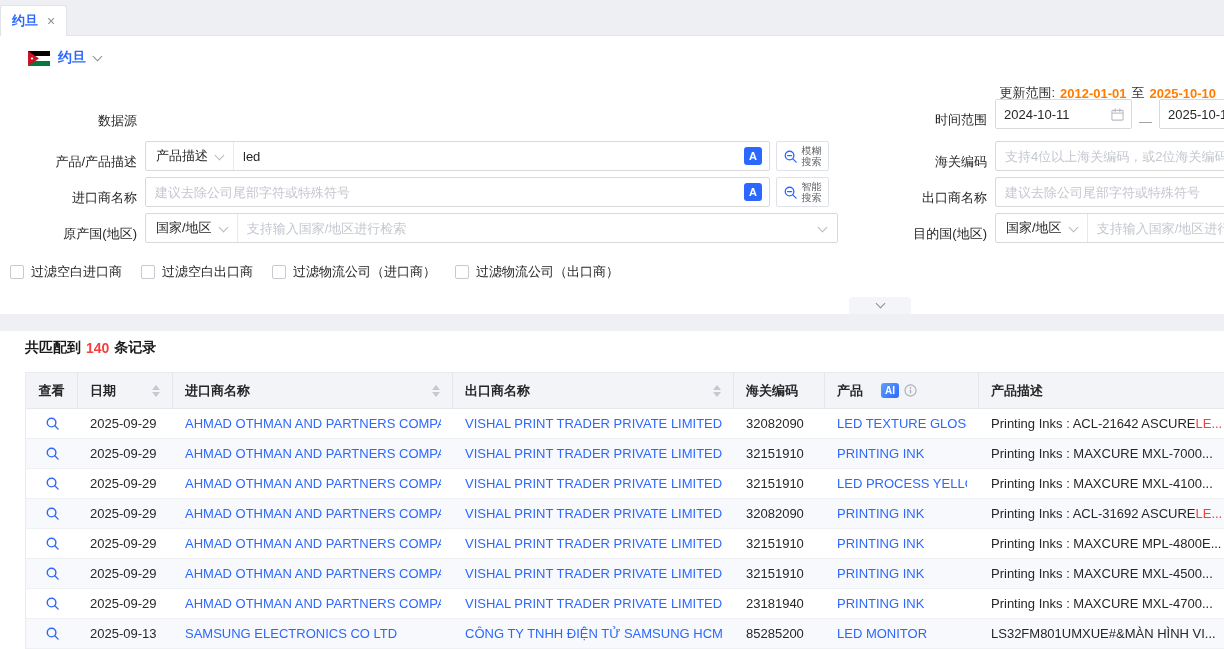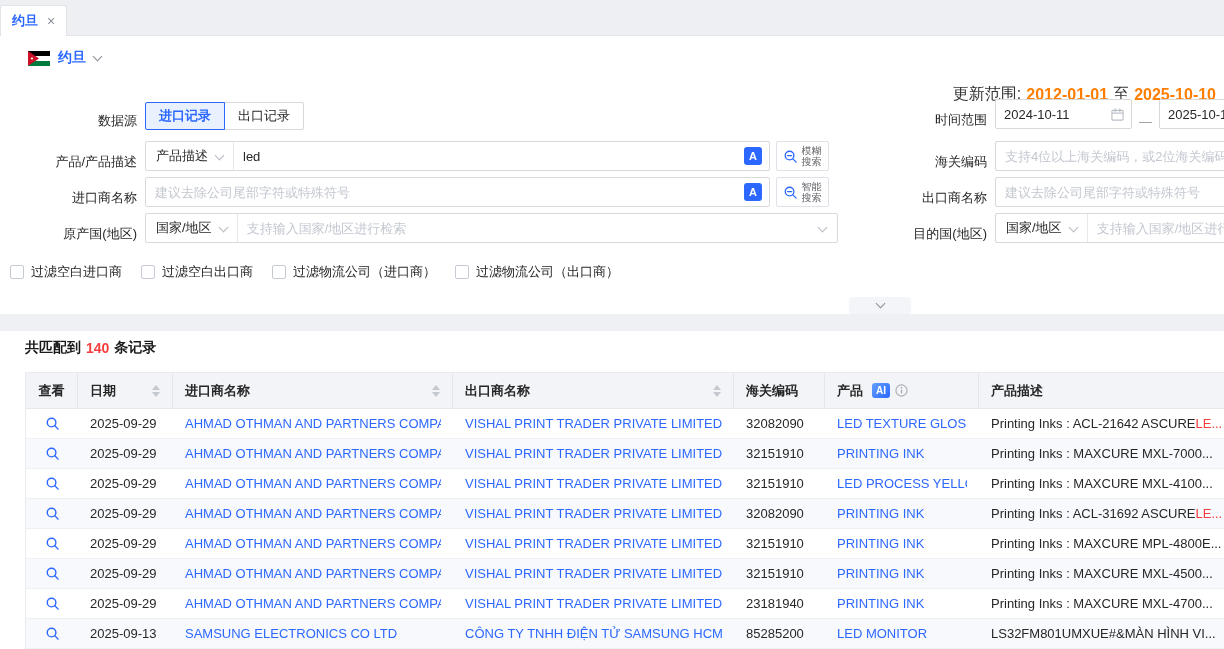--- a/index.html
+++ b/index.html
@@ -12,21 +12,21 @@
   .tab{width:67px;height:31px;background:#fff;border:1px solid #e0e3e8;border-bottom:none;border-radius:3px 3px 0 0;display:flex;align-items:center;justify-content:center;gap:9px;font-size:13px;font-weight:bold;color:var(--accent)}
   .tab-close{color:#8a8f99;font-weight:normal;font-size:14px;cursor:pointer;line-height:1}
 
   
   .page-header{position:absolute;top:49px;left:28px;display:flex;align-items:center;gap:8px;cursor:pointer}
   .flag{display:flex;line-height:0}
   .country{font-size:14px;font-weight:bold;color:var(--accent)}
   .chev{display:inline-block;width:7px;height:7px;border-right:1.4px solid #8a8f99;border-bottom:1.4px solid #8a8f99;transform:rotate(45deg)}
   .page-header .chev{margin-top:-4px}
 
-  .update-range{position:absolute;top:84px;right:8px;font-size:16px;color:#333;display:flex;gap:5px;align-items:center}
+  .update-range{position:absolute;top:84px;right:8px;font-size:13px;color:#333;display:flex;gap:5px;align-items:center}
   .orange{color:var(--orange);font-weight:bold}
 
   
   .frow{position:absolute;left:0;display:flex;align-items:flex-end;height:30px}
   .frow .flabel{width:145px;padding-right:8px;text-align:right;font-size:13px;color:#262626;flex-shrink:0}
   .frow.rightcol{left:850px}
 
   .seg{display:flex}
   .seg .opt{height:28px;padding:0 13px;display:flex;align-items:center;font-size:13px;color:#262626;background:#fff;border:1px solid #d9d9d9;cursor:pointer}
   .seg .opt:first-child{border-radius:2px 0 0 2px}
@@ -81,21 +81,21 @@
   .c5{width:154px}
   .c6{flex:1;min-width:0}
   .th.c6{border-right:none}
   .th.c1,.th.c2,.th.c3{justify-content:space-between}
   .lnk{color:var(--accent);text-decoration:none;overflow:hidden;white-space:nowrap;cursor:pointer}
   .hl{color:var(--red)}
   .sorter{display:flex;flex-direction:column;align-items:center;gap:2px;margin-left:6px;flex-shrink:0;cursor:pointer}
   .car{width:0;height:0;border-left:4px solid transparent;border-right:4px solid transparent}
   .car.up{border-bottom:5px solid #c4c8cf}
   .car.down{border-top:5px solid #c4c8cf}
-  .ai-badge{margin-left:9px;background:linear-gradient(135deg,#62a0ff,var(--accent));color:#fff;font-size:10px;font-weight:bold;padding:1px 4px;border-radius:3px;line-height:1.3}
+  .ai-badge{margin-left:18px;background:linear-gradient(135deg,#62a0ff,var(--accent));color:#fff;font-size:10px;font-weight:bold;padding:1px 4px;border-radius:3px;line-height:1.3}
   .info{margin-left:5px;display:flex;line-height:0;cursor:pointer}
   .viewbtn{display:flex;line-height:0;cursor:pointer}
 </style>
 </head>
 <body>
 
 <div class="screen">
 
   <div class="tabbar">
     <div class="tab">
@@ -120,24 +120,20 @@
 
   <div class="update-range">
     <span>更新范围:</span>
     <span class="orange">2012-01-01</span>
     <span>至</span>
     <span class="orange">2025-10-10</span>
   </div>
 
   <div class="frow" style="top:100px">
     <div class="flabel">数据源</div>
-    <div class="seg">
-      <div class="opt active">进口记录</div>
-      <div class="opt">出口记录</div>
-    </div>
   </div>
 
   <div class="frow rightcol" style="top:99px">
     <div class="flabel">时间范围</div>
     <div class="dateinput">
       <input value="2024-10-11" style="">
       <svg width="13" height="13" viewBox="0 0 14 14">
           <rect x="1" y="2.5" width="12" height="10.5" rx="1" fill="none" stroke="#b9bdc6" stroke-width="1.2"></rect>
           <path d="M1 5.5 H13" stroke="#b9bdc6" stroke-width="1.2"></path>
           <path d="M4.5 1 V4 M9.5 1 V4" stroke="#b9bdc6" stroke-width="1.2" stroke-linecap="round"></path>

